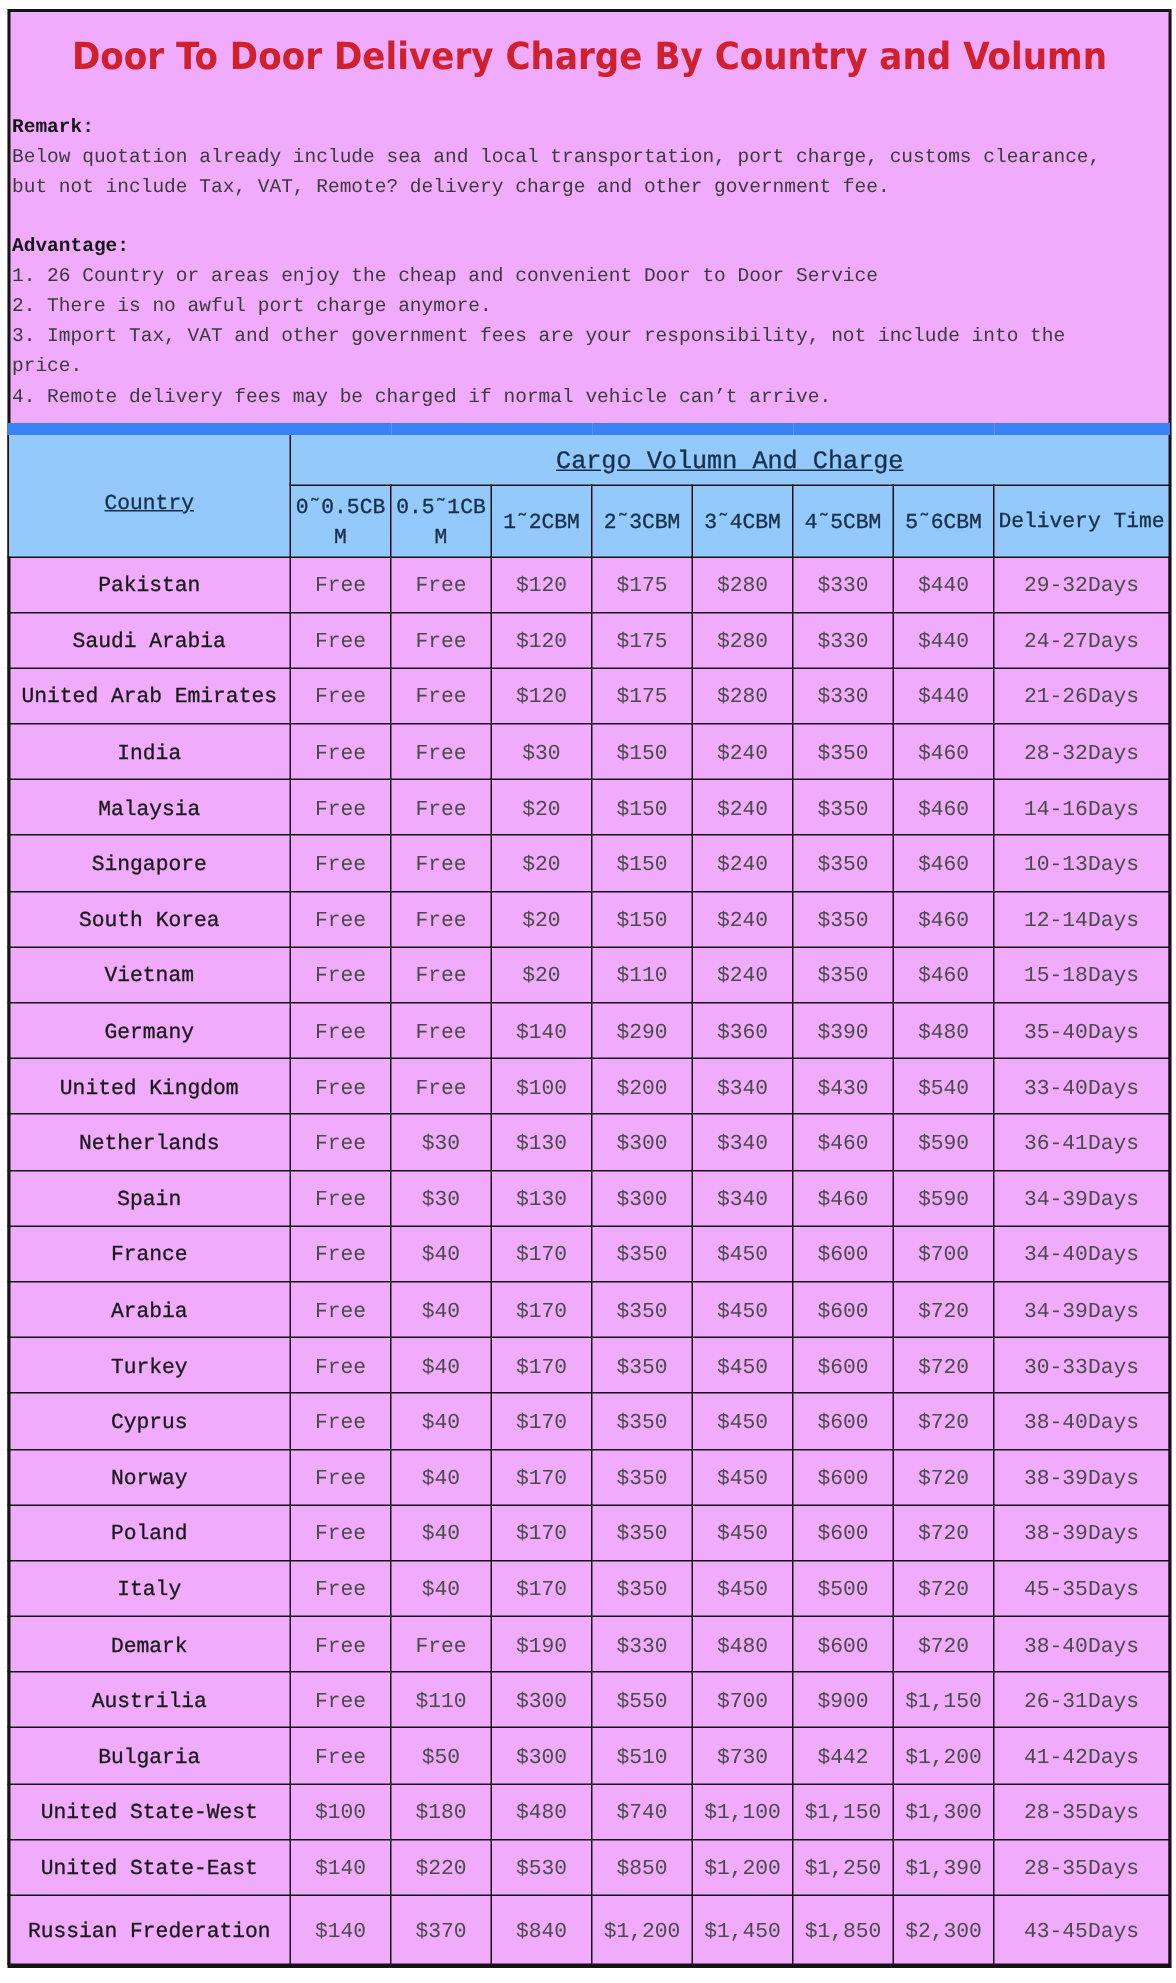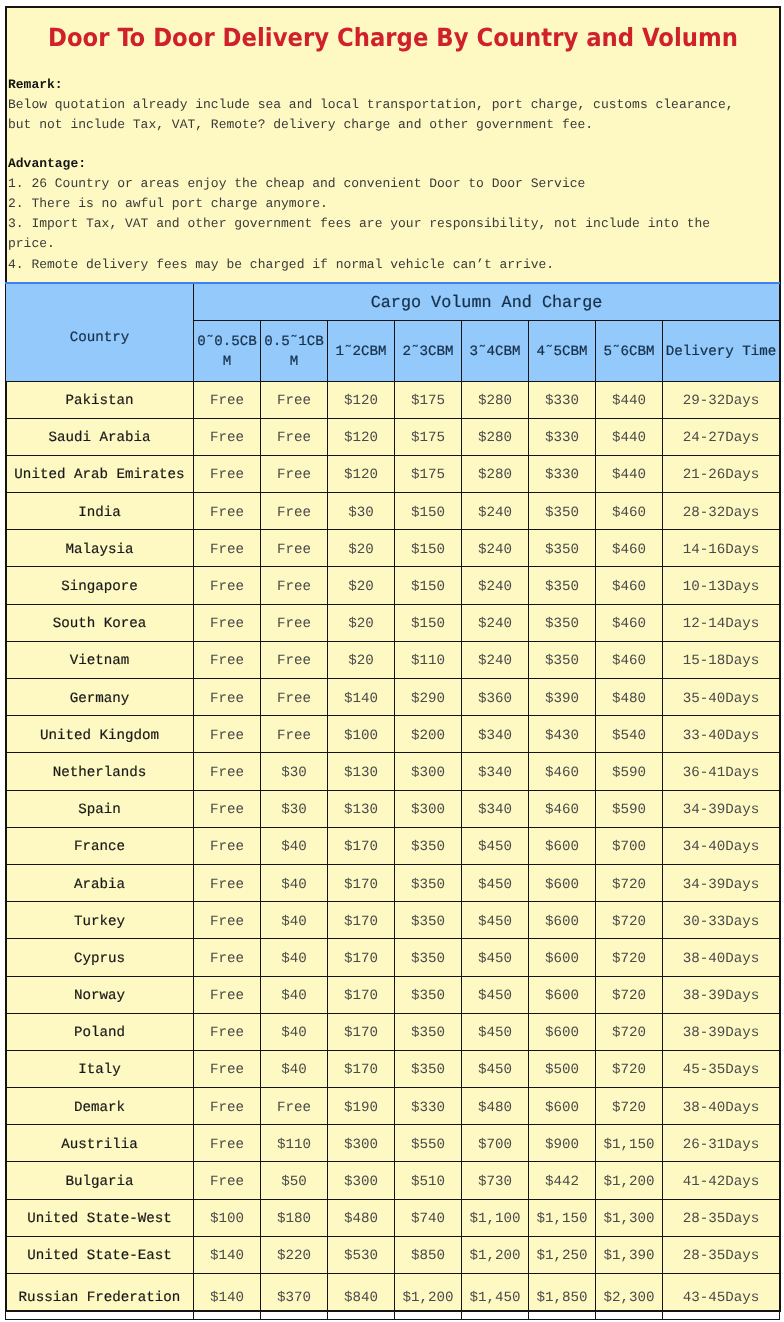--- a/index.html
+++ b/index.html
@@ -1,19 +1,19 @@
 <!DOCTYPE html>
 <html><head>
 <meta charset="utf-8">
 <title>Door To Door Delivery Charge</title>
 <style>
   html,body{margin:0;padding:0;background:#ffffff;}
   *{-webkit-font-smoothing:antialiased;text-rendering:geometricPrecision;}
   body{width:784px;height:1322px;overflow:hidden;font-family:"Liberation Mono",monospace;}
-  .page{position:absolute;left:5px;top:6px;width:776px;height:1306px;border:2px solid #141414;box-sizing:border-box;background:#fef9c3;}
+  .page{position:absolute;left:5px;top:6px;width:776px;height:1306px;border:2px solid #141414;box-sizing:border-box;background:#f0abfc;}
   .title{position:absolute;left:0;top:17px;width:100%;text-align:center;color:#d0202c;
          font-family:"DejaVu Sans Condensed","DejaVu Sans",sans-serif;font-weight:bold;font-size:25px;
          letter-spacing:0.02px;line-height:25px;white-space:nowrap;
          transform:scaleX(1.012);transform-origin:50% 0;}
   .notes{position:absolute;left:1px;top:67px;width:770px;font-size:13px;line-height:20.2px;color:#3a3a3a;white-space:pre;}
   .b{font-weight:bold;color:#141414;}
   .sp{height:18px;line-height:18px;font-size:1px;}
   table.grid{position:absolute;left:-2px;top:274px;border-collapse:collapse;width:774px;table-layout:fixed;}
   table.grid td,table.grid th{border:1px solid #141414;text-align:center;font-weight:normal;
        font-size:14.2px;color:#4a4a4a;padding:0;line-height:17px;overflow:hidden;
@@ -21,23 +21,23 @@
   table.grid td.c-country{color:#181818;margin-left:15px;-webkit-text-stroke:0.2px #181818;}
   table.grid th{color:#17304a;-webkit-text-stroke:0.22px #17304a;}
   thead td,thead th{background:#93c9fb;}
   table.grid th.c-country{padding-top:12px;margin-left:16px;}
   table.grid th.c-group{font-size:16.8px;letter-spacing:0px;vertical-align:middle;padding-top:4px;}
   table.grid th.c-vol{line-height:20px;vertical-align:middle;padding-top:3px;}
   table.grid th.c-time{padding-top:3px;}
   table.grid tbody td{padding-top:4px;vertical-align:middle;}
   tbody tr{height:37.2px;}
   tbody tr.last{height:46px;}
-  thead tr.hr1 th{border-top:2px solid #3b82f6;}
+  thead tr.hr1 th{border-top:8px solid #3b82f6;text-decoration:underline;}
   thead tr.hr1{height:37px;}
-  thead tr.hr2{height:61px;}
+  thead tr.hr2{height:48px;}
 </style>
 </head>
 <body>
 
 <div class="page">
   <div class="title">Door To Door Delivery Charge By Country and Volumn</div>
   <div class="notes"><div class="b">Remark:</div><div>Below quotation already include sea and local transportation, port charge, customs clearance,</div><div>but not include Tax, VAT, Remote? delivery charge and other government fee.</div><div class="sp">&nbsp;</div><div class="b">Advantage:</div><div>1. 26 Country or areas enjoy the cheap and convenient Door to Door Service</div><div>2. There is no awful port charge anymore.</div><div>3. Import Tax, VAT and other government fees are your responsibility, not include into the</div><div>price.</div><div>4. Remote delivery fees may be charged if normal vehicle can’t arrive.</div></div>
   <table class="grid">
     <colgroup>
       <col style="width:188px">

